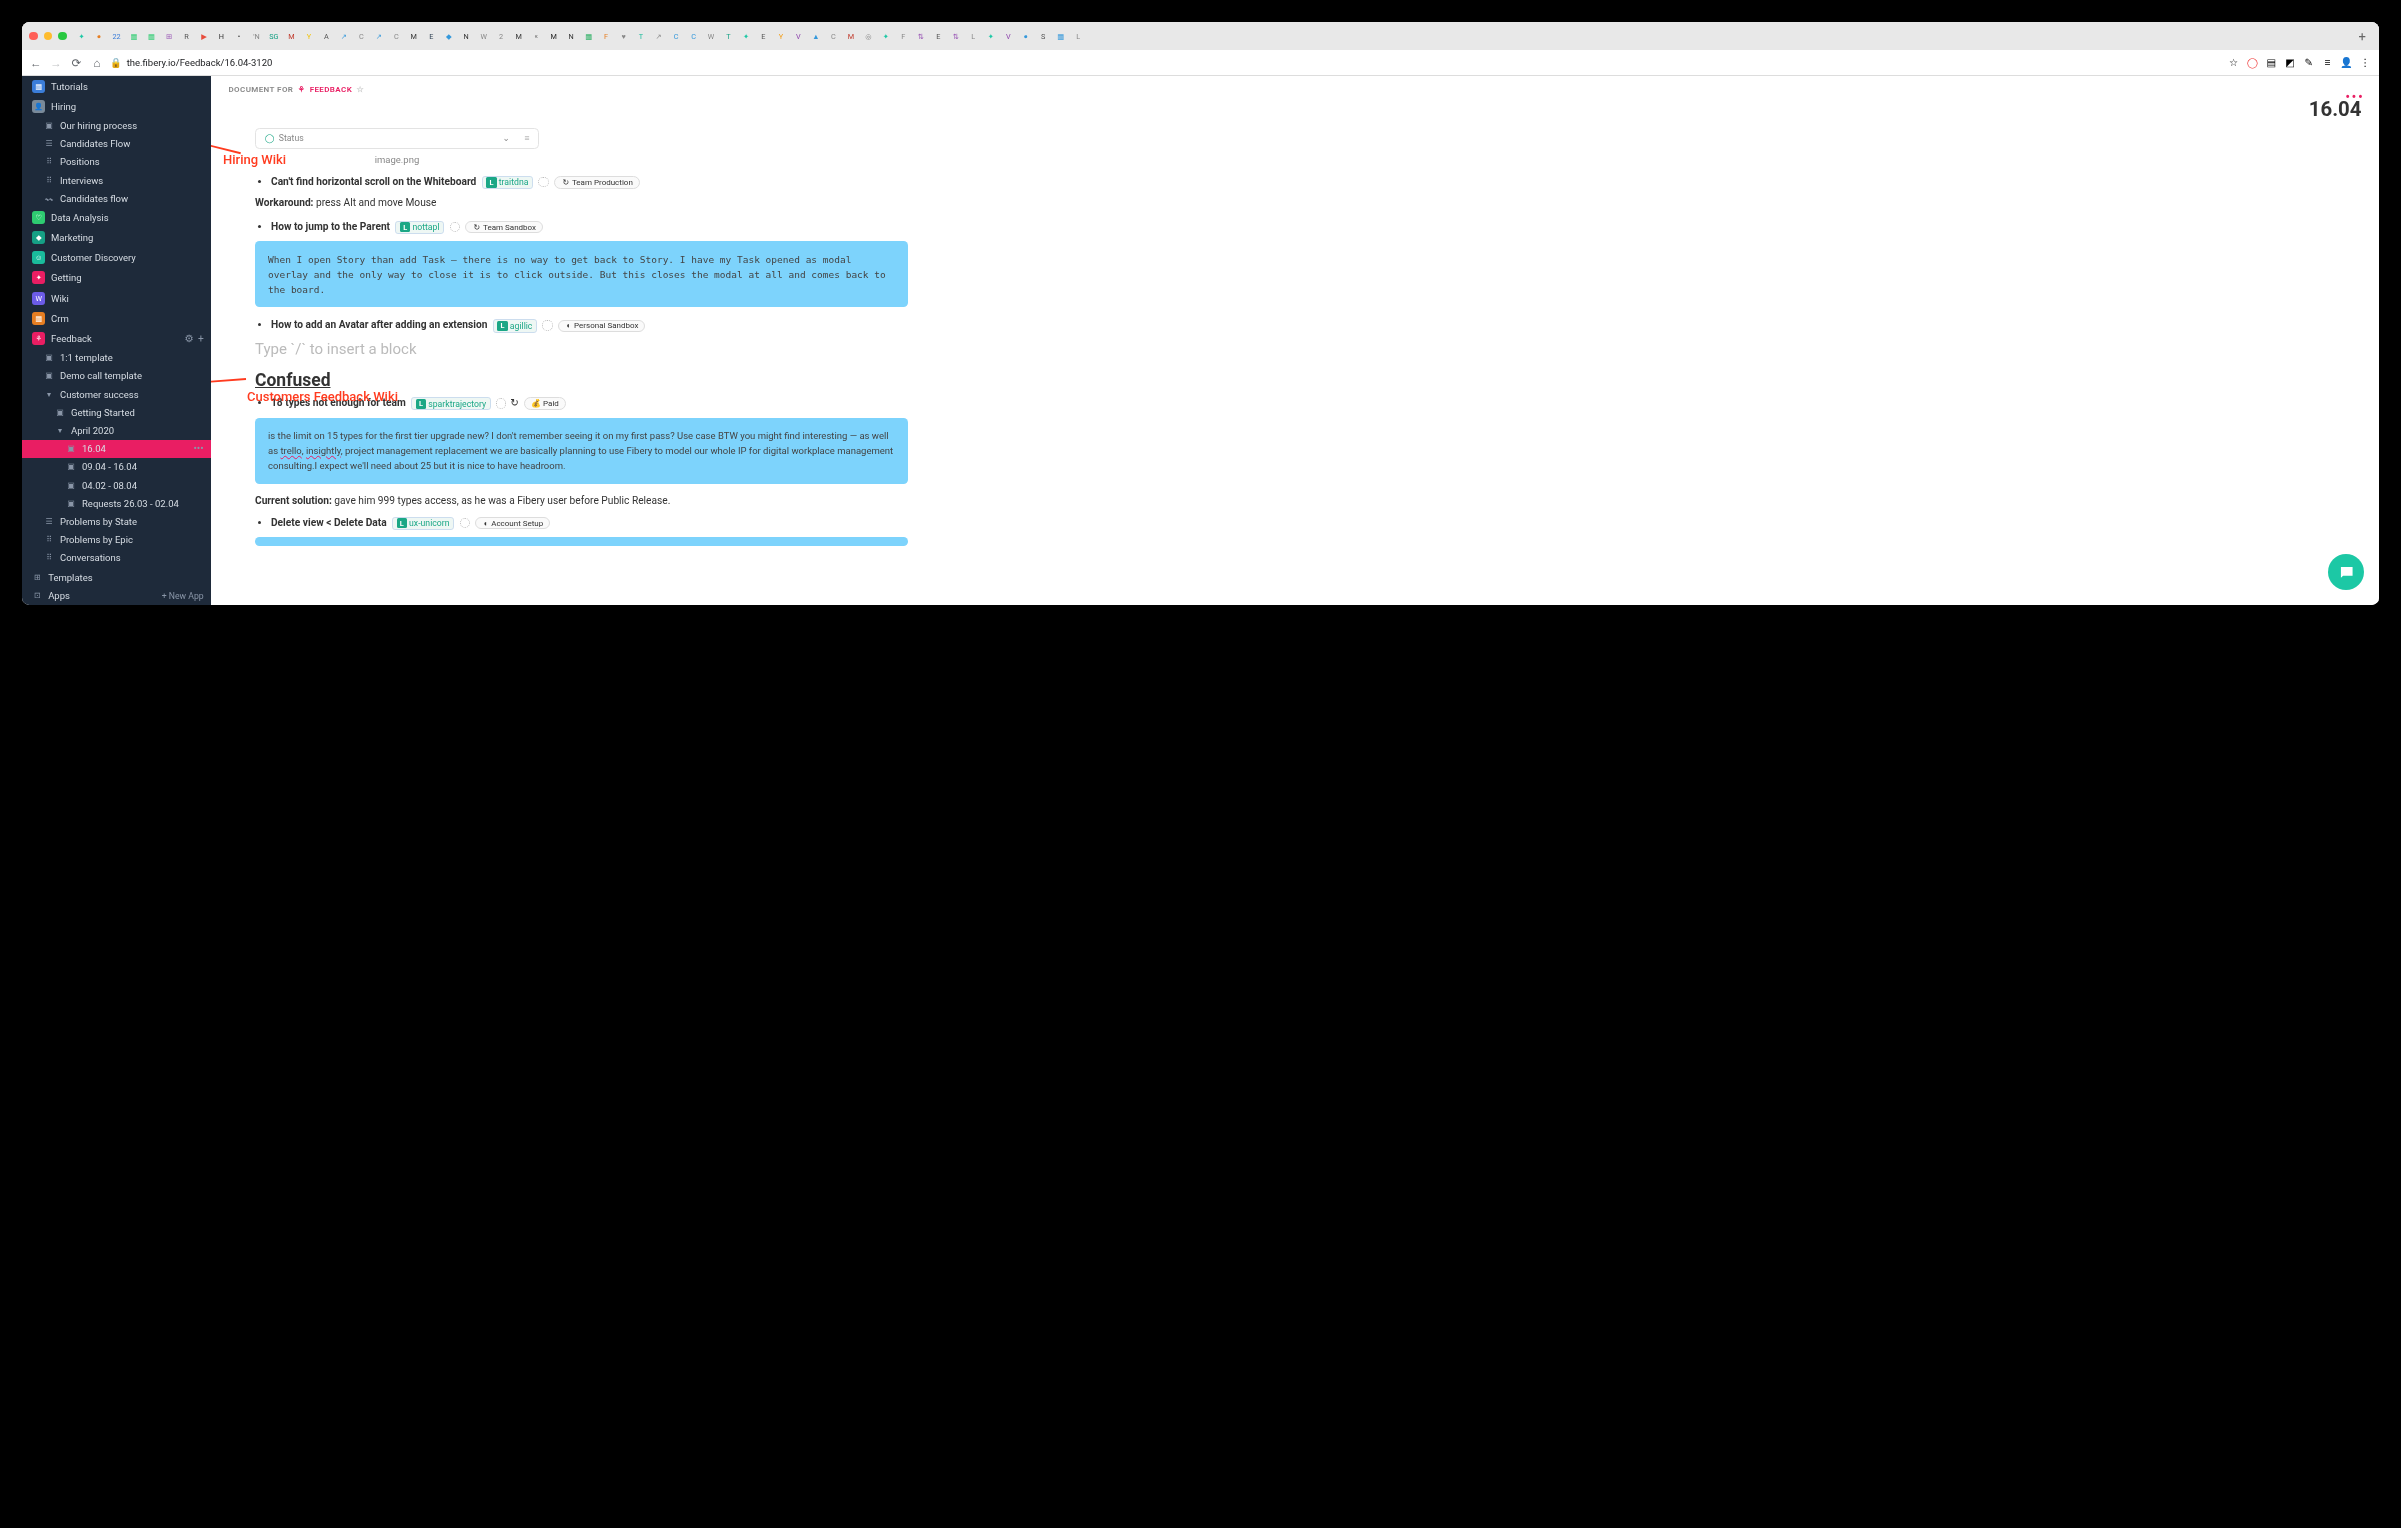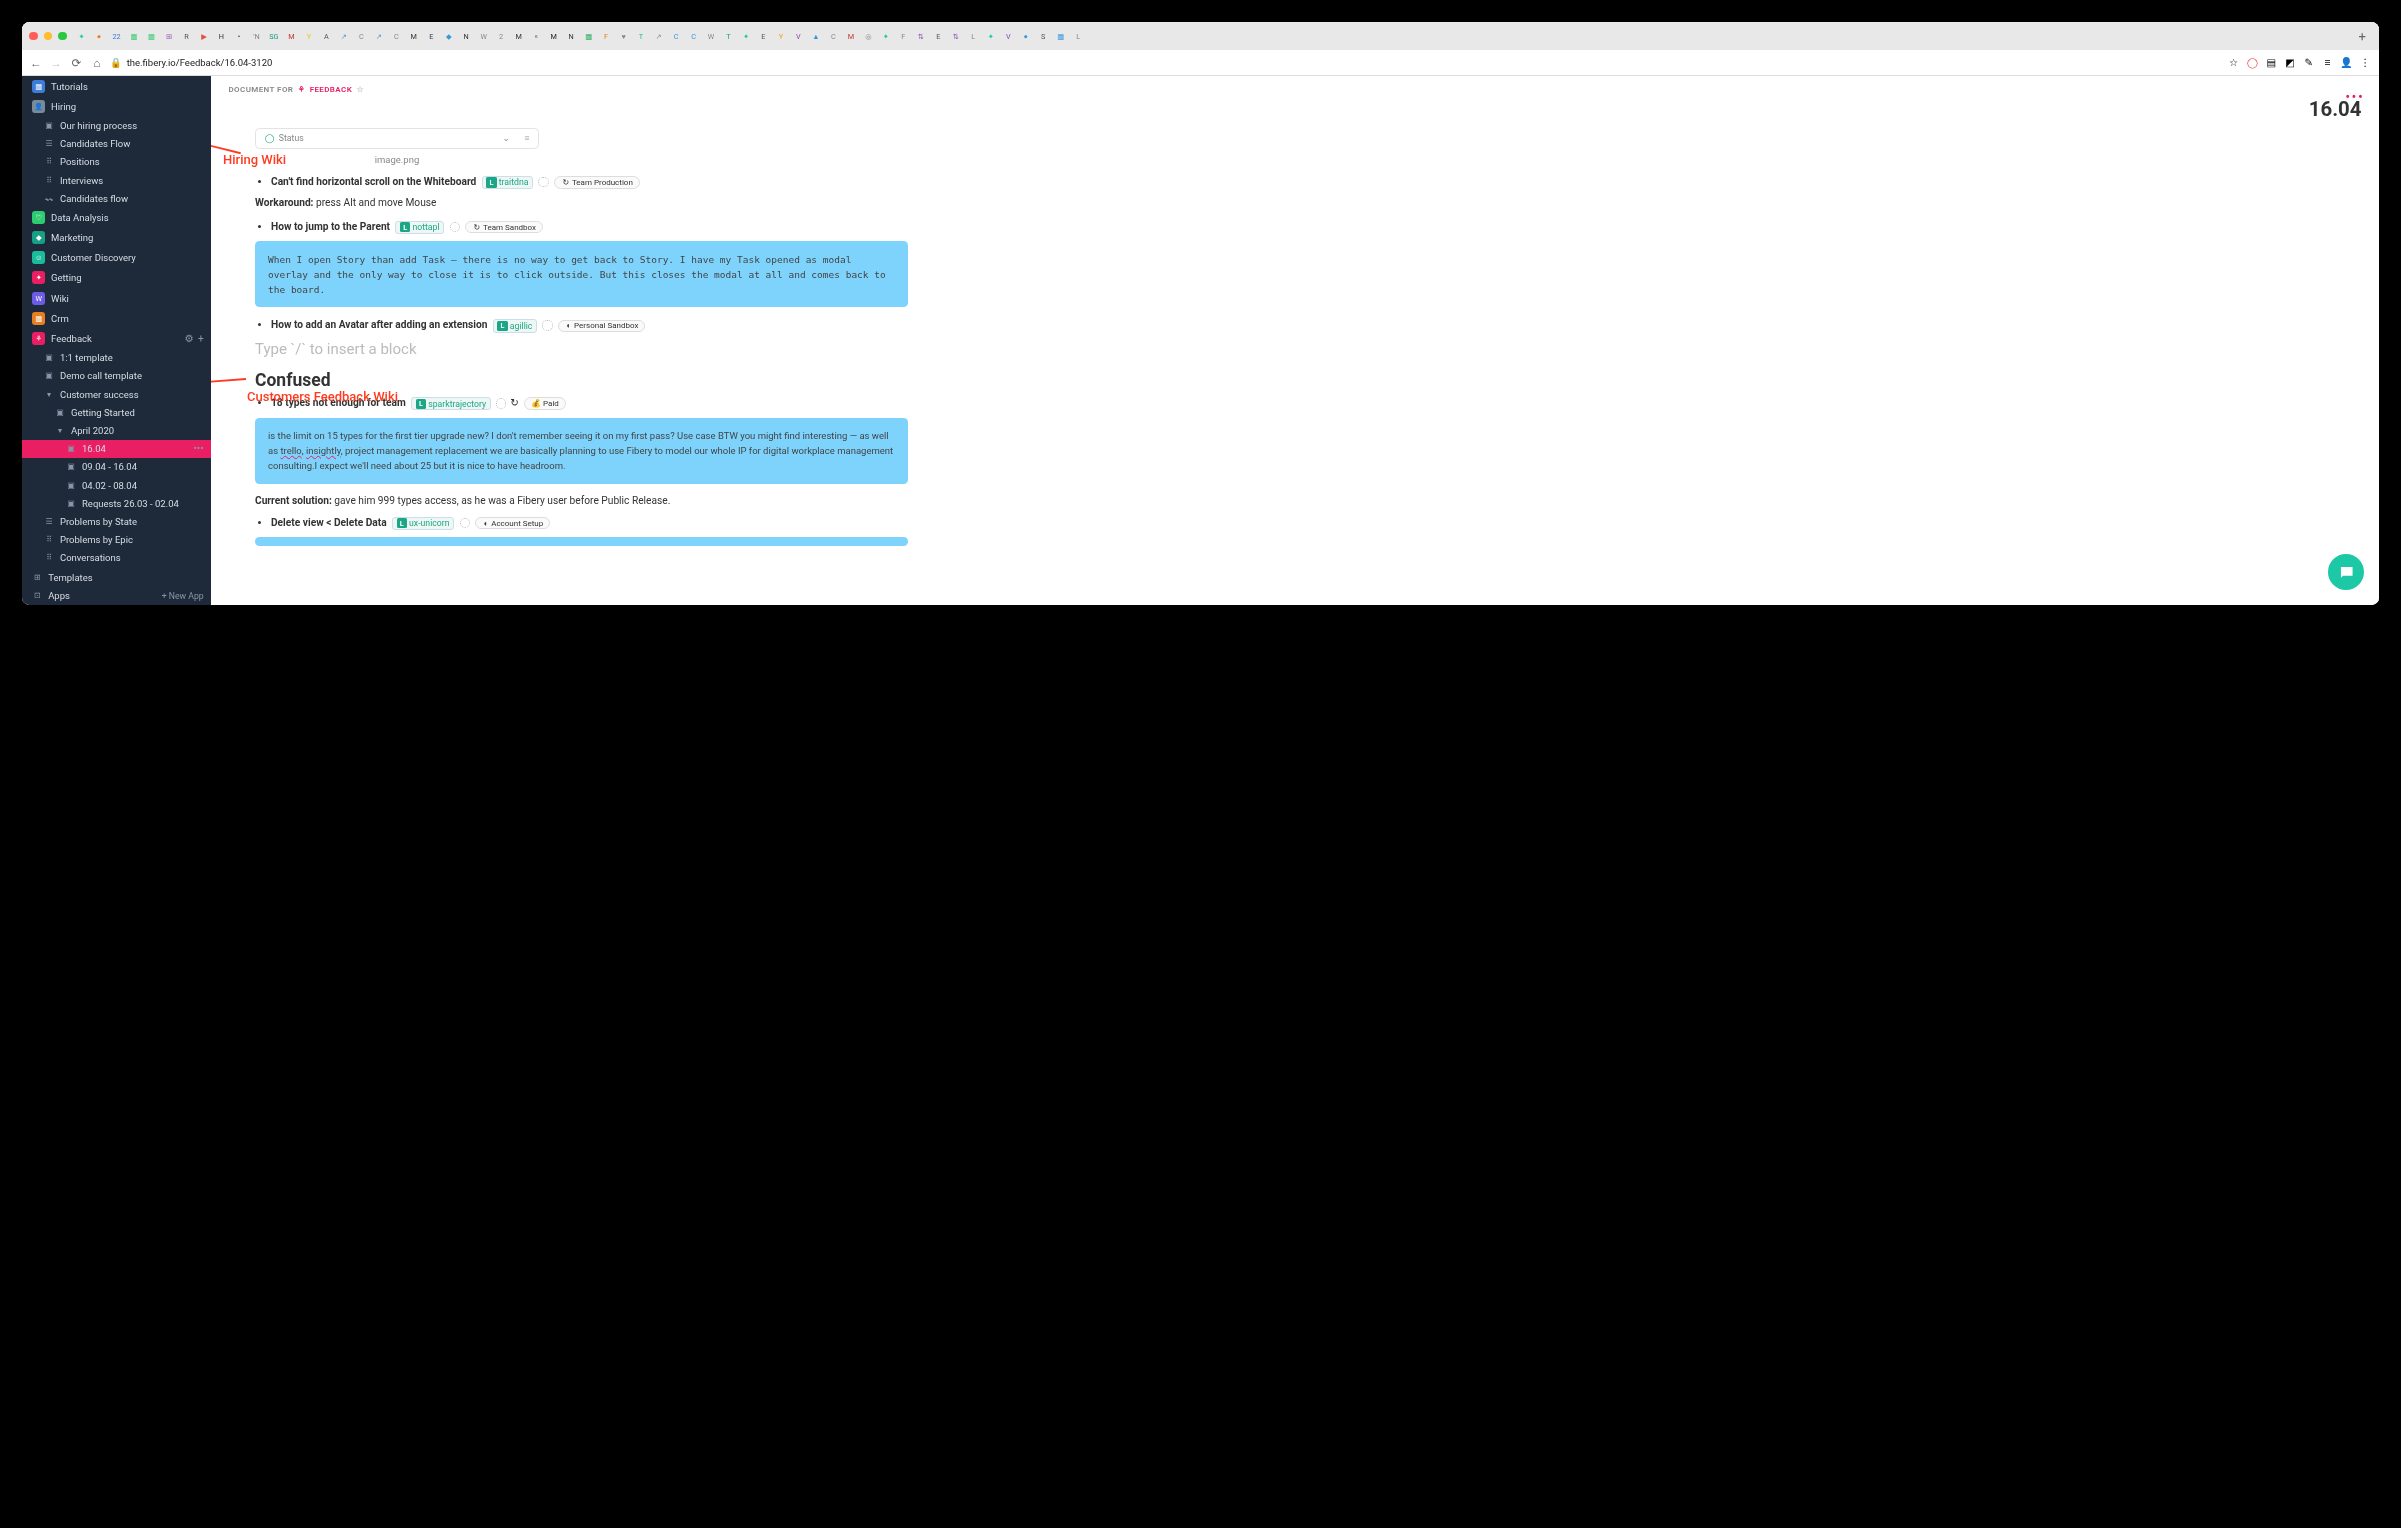--- a/index.html
+++ b/index.html
@@ -44,21 +44,21 @@
 .breadcrumb { font-size: 8px; font-weight: 600; letter-spacing: 0.4px; display: flex; align-items: center; gap: 4.4px; color: #888; }
 .bc-pink { color: #e91e63; }
 .doc-title { font-size: 20.4px; font-weight: 700; color: #333; margin-top: 2.9px; }
 .more-menu { position: absolute; right: 14.6px; top: 11.7px; color: #e91e63; font-size: 14.6px; letter-spacing: 1.5px; }
 
 .content { padding: 7.3px 17.5px 29px 44px; max-width: 714px; font-size: 10.2px; color: #333; }
 .status-box { border: 0.7px solid #e3e3e3; border-radius: 4.4px; padding: 4.4px 8.7px; display: flex; align-items: center; gap: 4.4px; font-size: 8.7px; color: #888; margin-bottom: 5.8px; width: 284px; }
 .status-box .chev { margin-left: auto; }
 .img-caption { text-align: center; font-size: 9.5px; color: #888; margin-bottom: 10.2px; width: 284px; }
 
-.section h2 { font-size: 17.5px; font-weight: 700; margin: 11.7px 0 7.3px; }
+.section h2 { font-size: 17.5px; font-weight: 700; margin: 11.7px 0 7.3px; text-decoration: underline; }
 ul.items { list-style: disc; padding-left: 16px; }
 ul.items > li { margin-bottom: 7.3px; }
 .item-title { font-weight: 700; }
 .tag { display: inline-flex; align-items: center; gap: 2.2px; border: 0.7px solid #cde; background: #eef7f4; border-radius: 2.9px; padding: 0.7px 3.6px; font-size: 8.7px; margin-left: 2.9px; }
 .tag-l { background: #1ba786; color: #fff; width: 10.2px; height: 10.2px; border-radius: 1.5px; display: inline-flex; align-items: center; justify-content: center; font-size: 7.3px; font-weight: 700; }
 .tag-name { color: #1ba786; }
 .chip { display: inline-flex; align-items: center; gap: 2.9px; border: 0.7px solid #ddd; border-radius: 7.3px; padding: 0.7px 5.8px; font-size: 8px; margin-left: 2.9px; background: #fafafa; }
 .load { width: 10.2px; height: 10.2px; border: 1.5px dotted #bbb; border-radius: 50%; display: inline-block; margin-left: 2.9px; vertical-align: middle; }
 .refresh { display: inline-block; margin-left: 1.5px; }
 .code-block { background: #7dd3fc; border-radius: 4.4px; padding: 10.2px 13px; margin: 5.8px 0 11.7px; font-family: ui-monospace, Menlo, monospace; font-size: 9.5px; line-height: 1.6; color: #444; white-space: pre-wrap; }

